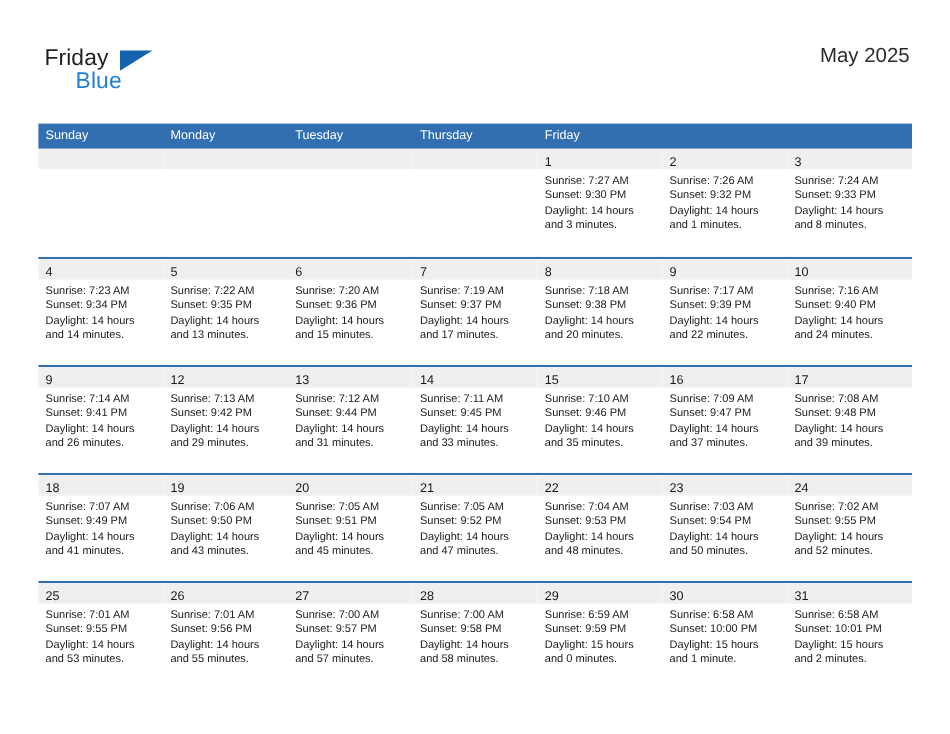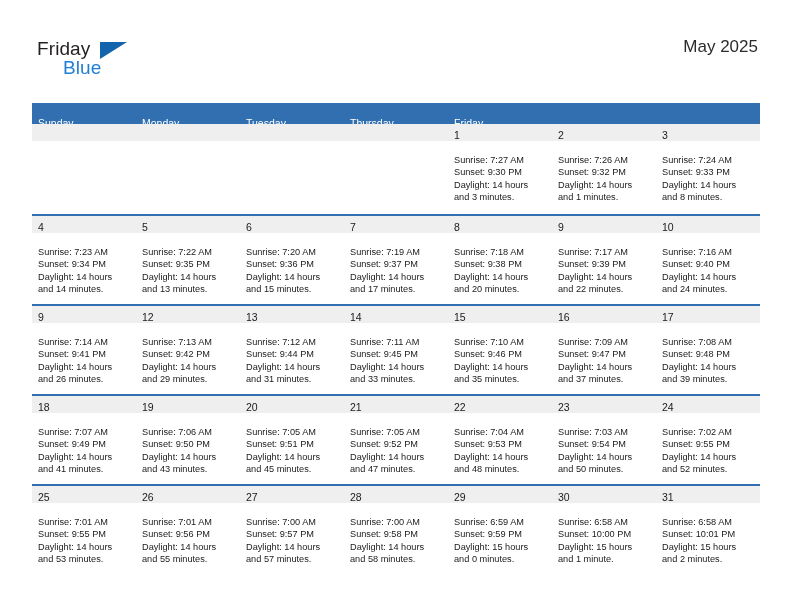--- a/index.html
+++ b/index.html
@@ -98,21 +98,21 @@
 
   .weekdays {
     display: flex;
     background: #316fb0;
     height: 21px;
   }
   .weekday {
     flex: 0 0 104px;
     width: 104px;
     box-sizing: border-box;
-    padding: 13px 0 0 6px;
+    padding: 3px 0 0 6px;
     font-size: 10.5px;
     color: #ffffff;
     line-height: 14px;
     white-space: nowrap;
   }
 
   .week {
     display: flex;
     height: 90px;
     border-top: 2px solid #316fb0;
@@ -137,21 +137,21 @@
     box-sizing: border-box;
     padding: 1px 0 0 6px;
   }
   .day-num {
     font-size: 10.5px;
     color: #1a1a1a;
     line-height: 15px;
   }
 
   .day-info {
-    padding: 13px 5px 0 6px;
+    padding: 3px 5px 0 6px;
     font-size: 9.2px;
     color: #1a1a1a;
     line-height: 12.3px;
   }
   .day-info div {
     white-space: nowrap;
   }
 </style>
 </head>
 <body>

